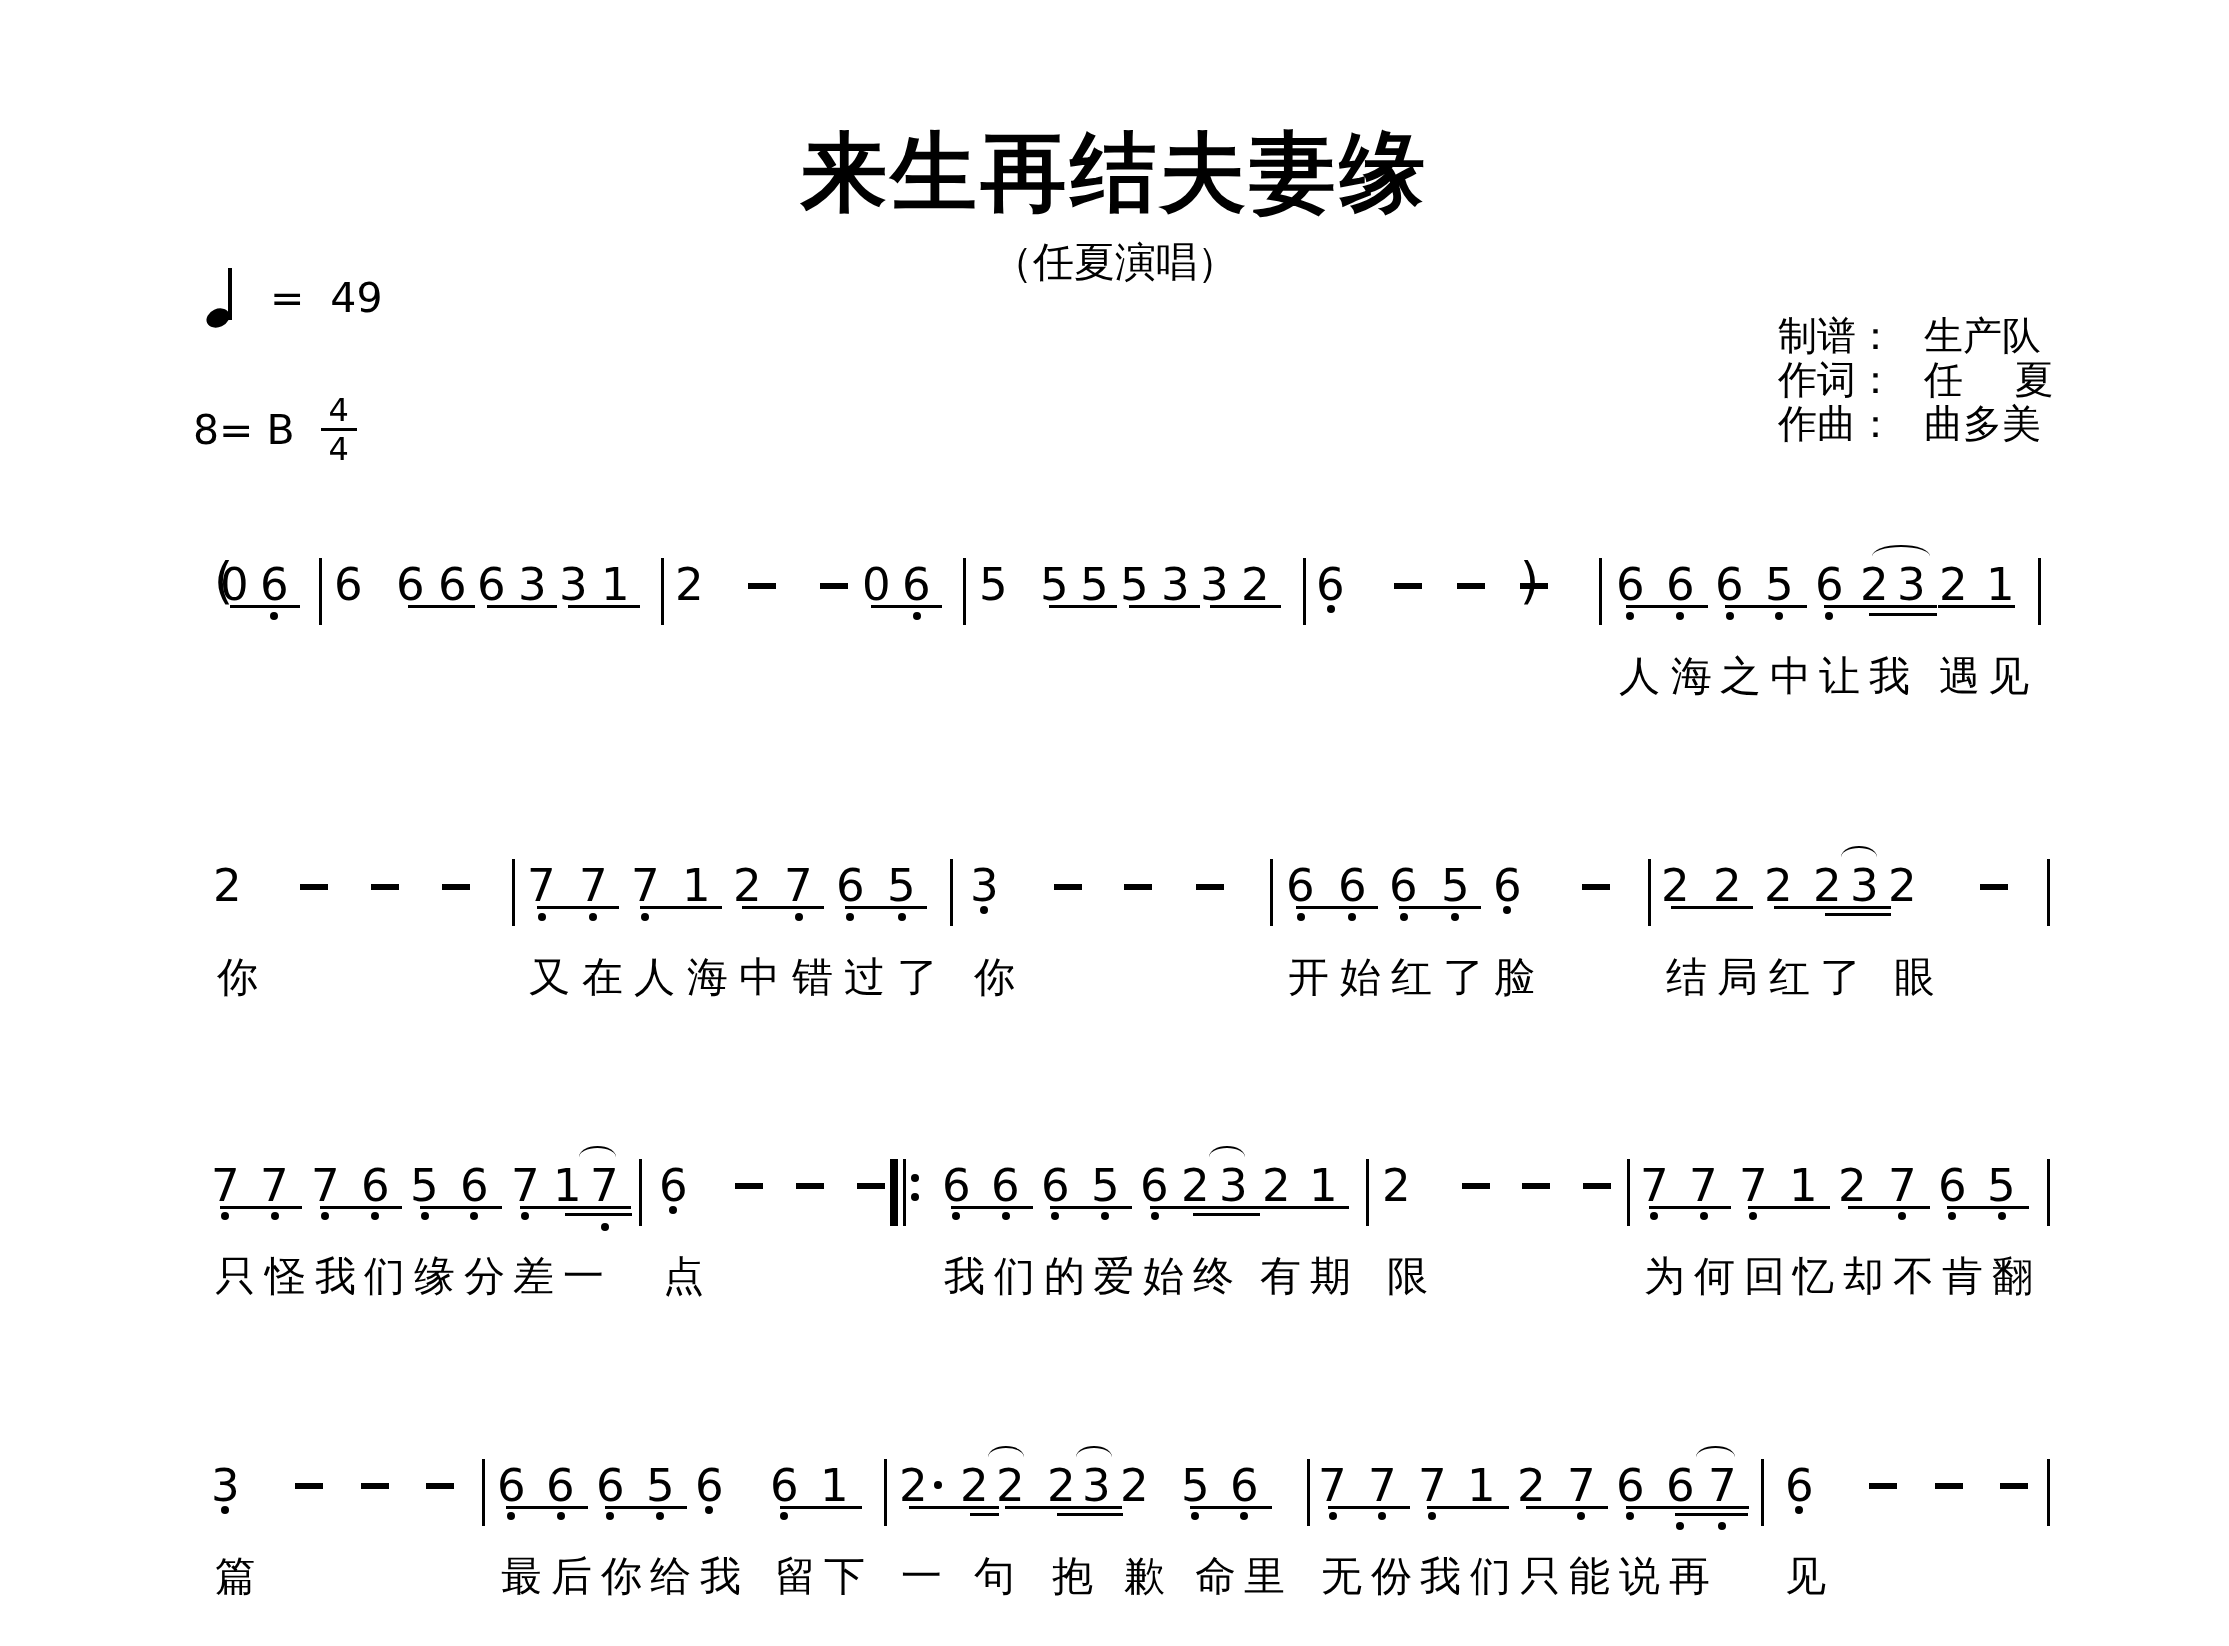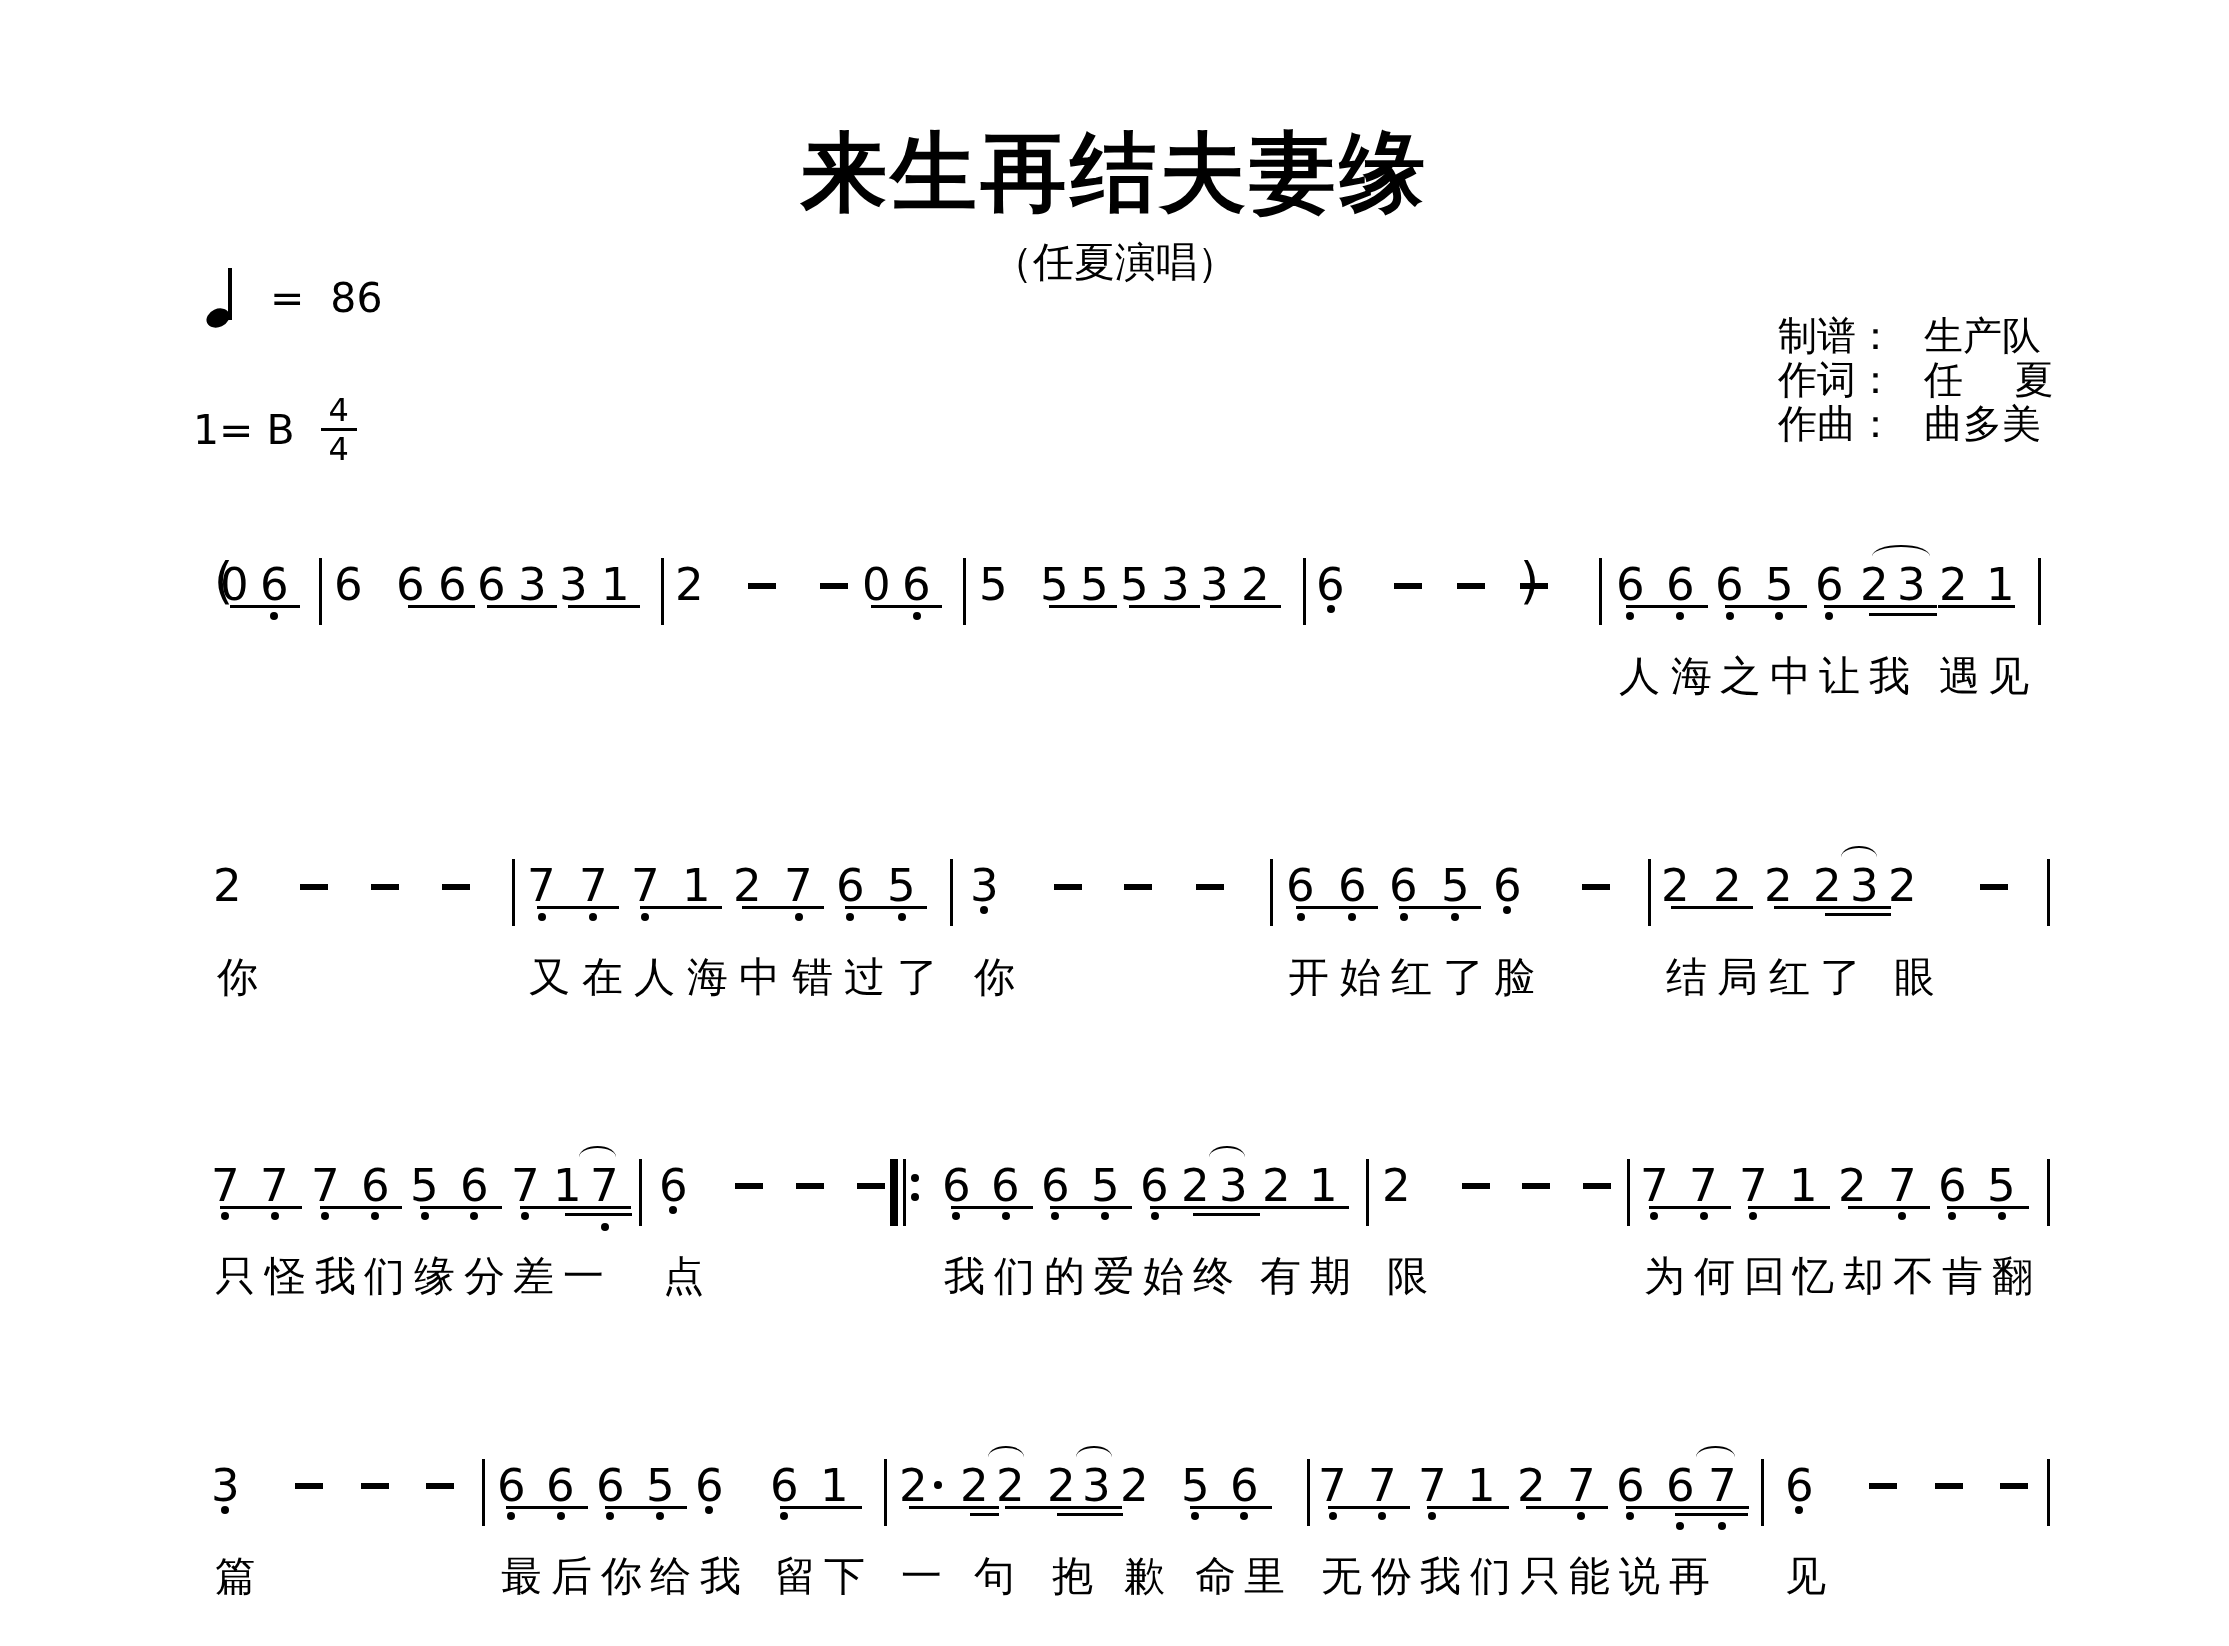--- a/index.html
+++ b/index.html
@@ -36,25 +36,25 @@
 
 <div class="abs title">来生再结夫妻缘</div>
 <div class="abs subtitle">（任夏演唱）</div>
 
 <div class="abs tempo">
   <span class="note-glyph">
       <span class="stem"></span>
       <span class="head"></span>
     </span>
   <span class="eq">=</span>
-  <span>86</span>
+  <span>49</span>
 </div>
 
 <div class="abs key">
-  <span>1= B</span>
+  <span>8= B</span>
   <span class="sig">
     <span>4</span>
     <span class="bar"></span>
     <span>4</span>
   </span>
 </div>
 
 <div class="abs credits">
   <div class="row">
     <span class="lbl">制谱：</span>

